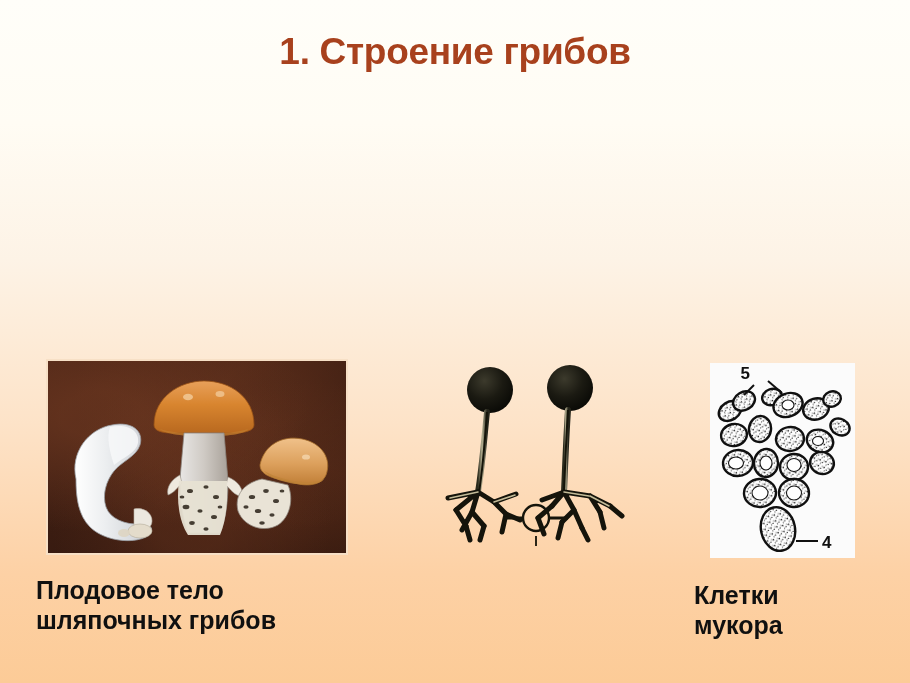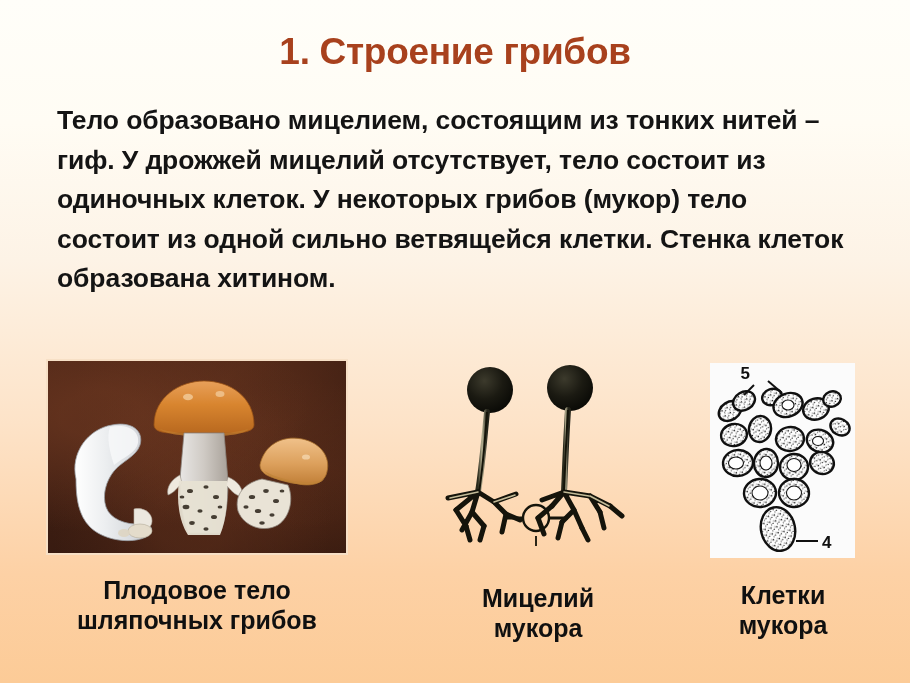--- a/index.html
+++ b/index.html
@@ -107,35 +107,33 @@
   }
 
   
   .caption {
     position: absolute;
     font-family: "Liberation Sans", sans-serif;
     font-weight: bold;
     font-size: 25px;
     line-height: 30px;
     color: #101010;
-    text-align: center;
     white-space: pre-line;
   }
   #cap-mushrooms { left: 36px;  top: 575px; width: 322px; }
   #cap-mucor     { left: 432px; top: 583px; width: 212px; }
   #cap-yeast     { left: 694px; top: 580px; width: 178px; }
 </style>
 </head>
 <body>
 
 <div id="slide">
 
   <div id="title">1. Строение грибов</div>
 
-  <div id="body-text">Тело образовано мицелием, состоящим из тонких нитей – гиф. У дрожжей мицелий отсутствует, тело состоит из одиночных клеток. У некоторых грибов (мукор) тело состоит из одной сильно ветвящейся клетки. Стенка клеток образована хитином.</div>
 
   <div class="figure" id="fig-mushrooms">
     <div id="photo-frame">
       <div class="grain"></div>
       <svg width="298" height="192" viewBox="0 0 298 192" style="position:absolute;left:0;top:0;">
         <defs>
           <linearGradient id="capOrange" x1="0" y1="0" x2="0" y2="1">
             <stop offset="0%" stop-color="#e8a05a"></stop>
             <stop offset="45%" stop-color="#d8852f"></stop>
             <stop offset="100%" stop-color="#b9691f"></stop>
@@ -316,19 +314,17 @@
         </g>
         <text x="40" y="16" font-family="'Liberation Sans', sans-serif" font-size="17" font-weight="bold" fill="#101010" text-anchor="end">5</text>
         <text x="112" y="185" font-family="'Liberation Sans', sans-serif" font-size="17" font-weight="bold" fill="#101010">4</text>
       </svg>
     </div>
   </div>
 
   <div class="caption" id="cap-mushrooms">Плодовое тело
 шляпочных грибов</div>
 
-  <div class="caption" id="cap-mucor">Мицелий
-мукора</div>
 
   <div class="caption" id="cap-yeast">Клетки
 мукора</div>
 
 </div>
 
 </body></html>

